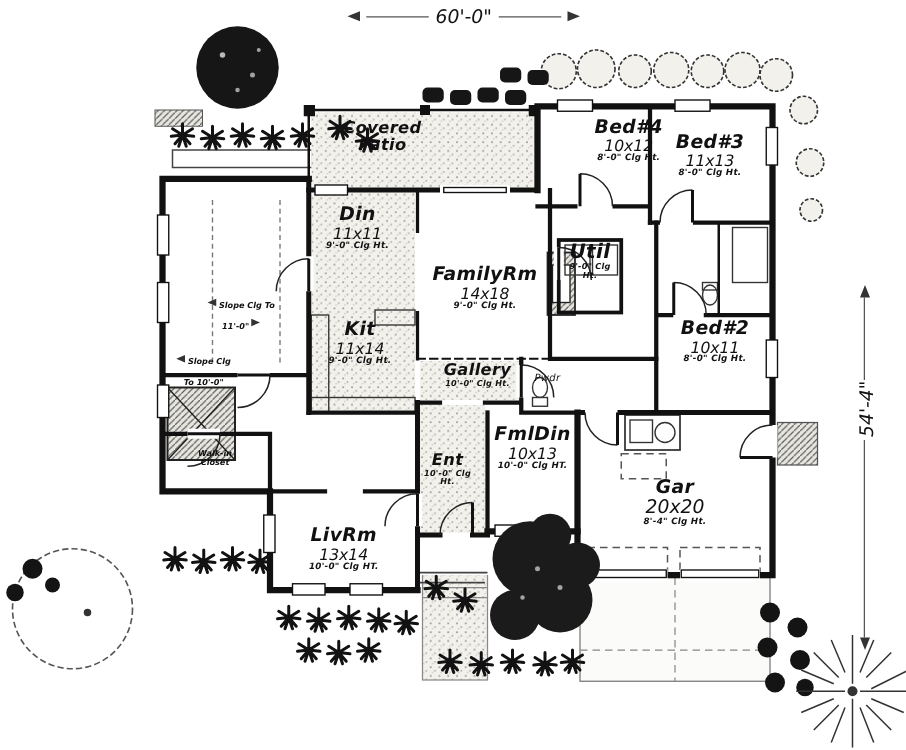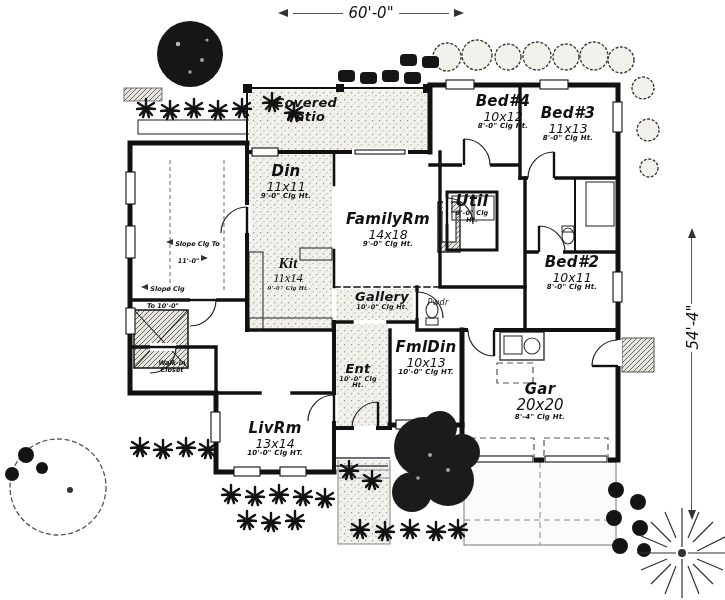--- a/index.html
+++ b/index.html
@@ -337,21 +337,21 @@
   <div class="rname sm">Util</div>
   <div class="rclg tiny">9'-0" Clg Ht.</div>
 </div>
 
 <div class="room-label" style="left:572px;top:255px;width:90px;">
   <div class="rname">Bed#2</div>
   <div class="rsize">10x11</div>
   <div class="rclg">8'-0" Clg Ht.</div>
 </div>
 
-<div class="room-label" style="left:288px;top:256px;width:80px;font-family:Liberation Serif, serif;">
+<div class="room-label" style="left:288px;top:256px;width:80px;">
   <div class="rname">Kit</div>
   <div class="rsize">11x14</div>
   <div class="rclg">9'-0" Clg Ht.</div>
 </div>
 
 <div class="room-label" style="left:382px;top:290px;width:110px;">
   <div class="rname md">Gallery</div>
   <div class="rclg tiny">10'-0" Clg Ht.</div>
 </div>
 

